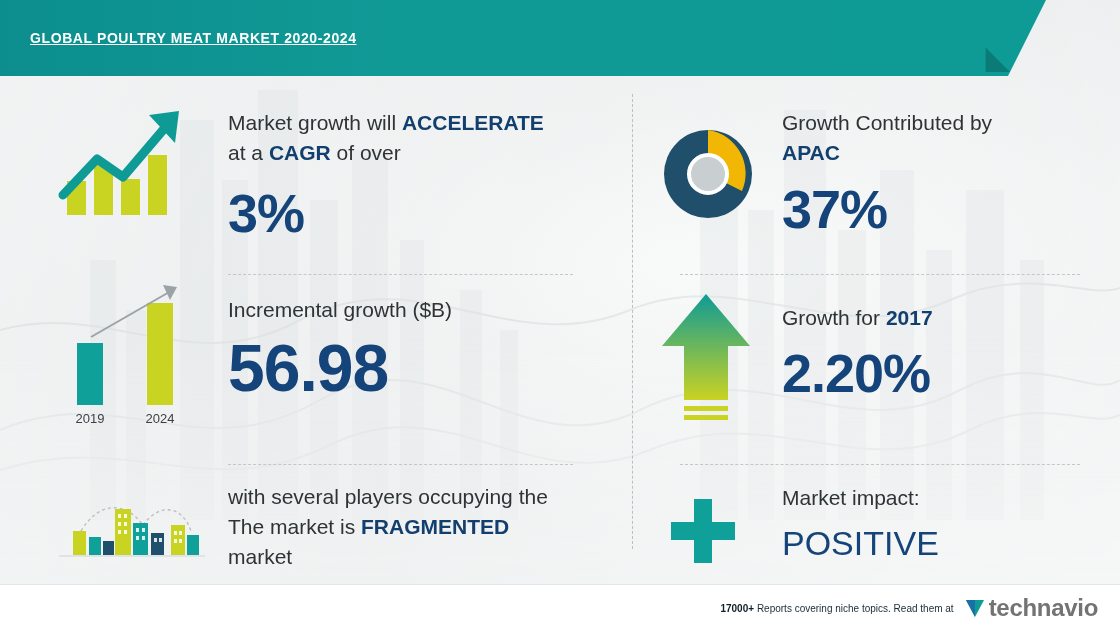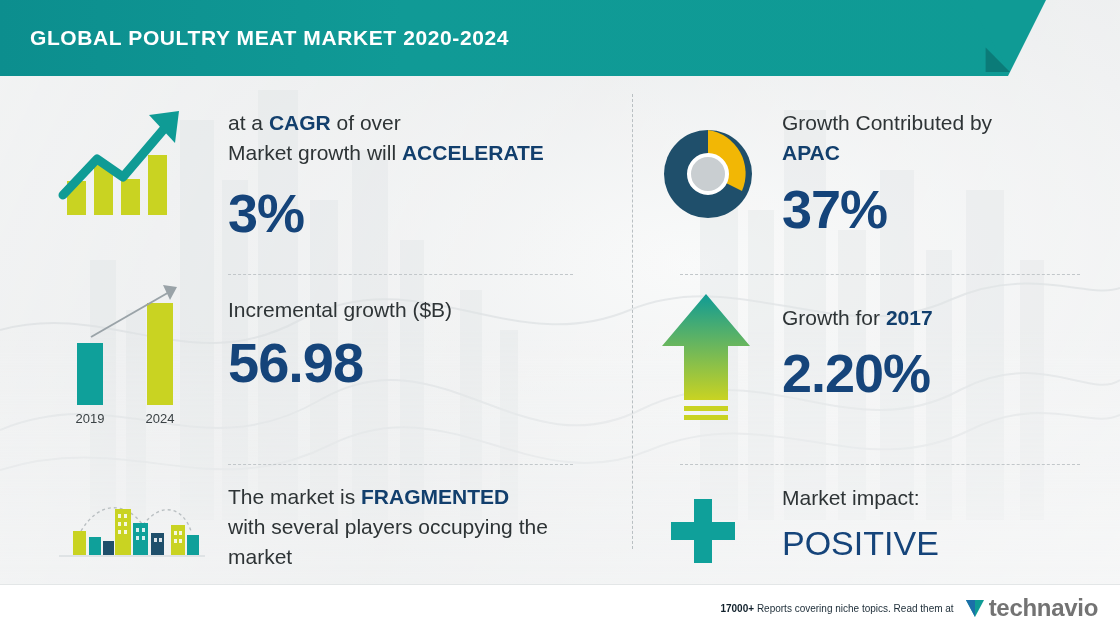--- a/index.html
+++ b/index.html
@@ -21,22 +21,22 @@
   .header{
     position:absolute;left:0;top:0;width:1008px;height:76px;
     background:linear-gradient(90deg,#0c8e8e 0%,#109a96 40%,#0f9b95 100%);
     display:flex;align-items:center;
   }
   .header:after{
     content:"";position:absolute;right:-38px;top:0;width:0;height:0;
     border-top:76px solid #0f9b95;border-right:38px solid transparent;
   }
   .header-title{
-    color:#fff;font-size:21px;font-weight:bold;letter-spacing:.6px;
-    margin-left:30px;text-transform:uppercase;z-index:2;
+    color:#fff;font-size:14px;font-weight:bold;letter-spacing:.6px;
+    margin-left:30px;text-transform:uppercase;z-index:2;text-decoration:underline;
   }
   .corner-fold{
     position:absolute;left:970px;top:0;width:40px;height:76px;z-index:3;
   }
 
   .content{position:absolute;left:0;top:76px;width:1120px;height:508px;}
 
   .divider-v{
     position:absolute;left:632px;top:18px;width:0;height:455px;
     border-left:1px dashed #b9bfc2;
@@ -49,21 +49,21 @@
 
   .icon-box{position:absolute;display:flex;align-items:center;justify-content:center;}
 
   .txt{color:#2e3436;font-size:21px;line-height:30px;}
   .txt b{color:#123f6d;font-weight:bold;}
   .big{
     color:#15447a;font-weight:bold;letter-spacing:-1px;
   }
   .big-3{font-size:54px;}
   .big-37{font-size:54px;}
-  .big-56{font-size:56px;}
+  .big-56{font-size:66px;}
   .big-220{font-size:54px;}
   .big-pos{font-size:34px;color:#15447a;font-weight:normal;}
   .lbl{color:#2e3436;font-size:21px;}
   .lbl b{color:#123f6d;font-weight:bold;}
 
   .footer{
     position:absolute;left:0;top:584px;width:1120px;height:46px;
     background:#ffffff;display:flex;align-items:center;justify-content:flex-end;
     border-top:1px solid #e3e6e7;
   }
@@ -129,24 +129,24 @@
         <rect x="14" y="78" width="19" height="34" fill="#c9d322"></rect>
         <rect x="41" y="62" width="19" height="50" fill="#c9d322"></rect>
         <rect x="68" y="76" width="19" height="36" fill="#c9d322"></rect>
         <rect x="95" y="52" width="19" height="60" fill="#c9d322"></rect>
         <path d="M10,92 L44,56 L70,74 L116,20" stroke="#0f9b95" stroke-width="9" fill="none" stroke-linecap="round" stroke-linejoin="round"></path>
         <polygon points="96,12 126,8 122,40" fill="#0f9b95"></polygon>
       </svg>
     </div>
     <div class="cell" style="left:228px;top:32px;width:390px;">
       <div class="txt">
+        <span>Market growth will </span><b>ACCELERATE</b>
+      </div>
+      <div class="txt">
         <span>at a </span><b>CAGR</b><span> of over</span>
-      </div>
-      <div class="txt">
-        <span>Market growth will </span><b>ACCELERATE</b>
       </div>
       <div class="big big-3" style="margin-top:14px;">3%</div>
     </div>
     <div class="cell-hr" style="left:228px;top:198px;width:345px;"></div>
 
     <div class="icon-box" style="left:48px;top:205px;width:165px;height:150px;">
       <svg width="160" height="150" viewBox="0 0 160 150">
         <rect x="26" y="62" width="26" height="62" fill="#0fa09a"></rect>
         <rect x="96" y="22" width="26" height="102" fill="#c9d322"></rect>
         <path d="M40,56 L120,10" stroke="#9aa3a8" stroke-width="2" fill="none"></path>
@@ -196,24 +196,24 @@
             <rect x="108" y="59" width="3" height="4"></rect>
           <rect x="123" y="52" width="3" height="4"></rect>
             <rect x="128" y="52" width="3" height="4"></rect>
           <rect x="123" y="60" width="3" height="4"></rect>
             <rect x="128" y="60" width="3" height="4"></rect>
         </g>
         <rect x="8" y="76" width="146" height="2" fill="#dfe3e5"></rect>
       </svg>
     </div>
     <div class="cell" style="left:228px;top:406px;width:400px;">
+      <div class="txt">with several players occupying the</div>
       <div class="txt">
         <span>The market is </span><b>FRAGMENTED</b>
       </div>
-      <div class="txt">with several players occupying the</div>
       <div class="txt">market</div>
     </div>
 
     <div class="icon-box" style="left:648px;top:38px;width:120px;height:120px;">
       <svg width="116" height="116" viewBox="0 0 116 116">
         <circle cx="58" cy="58" r="44" fill="#1f4f6b"></circle>
         <path d="M58,58 L58,14 A44,44 0 0,1 92,75 Z" fill="#f2b705"></path>
         <circle cx="58" cy="58" r="19" fill="#c9ced1"></circle>
         <circle cx="58" cy="58" r="19" fill="none" stroke="#ffffff" stroke-width="4"></circle>
       </svg>

